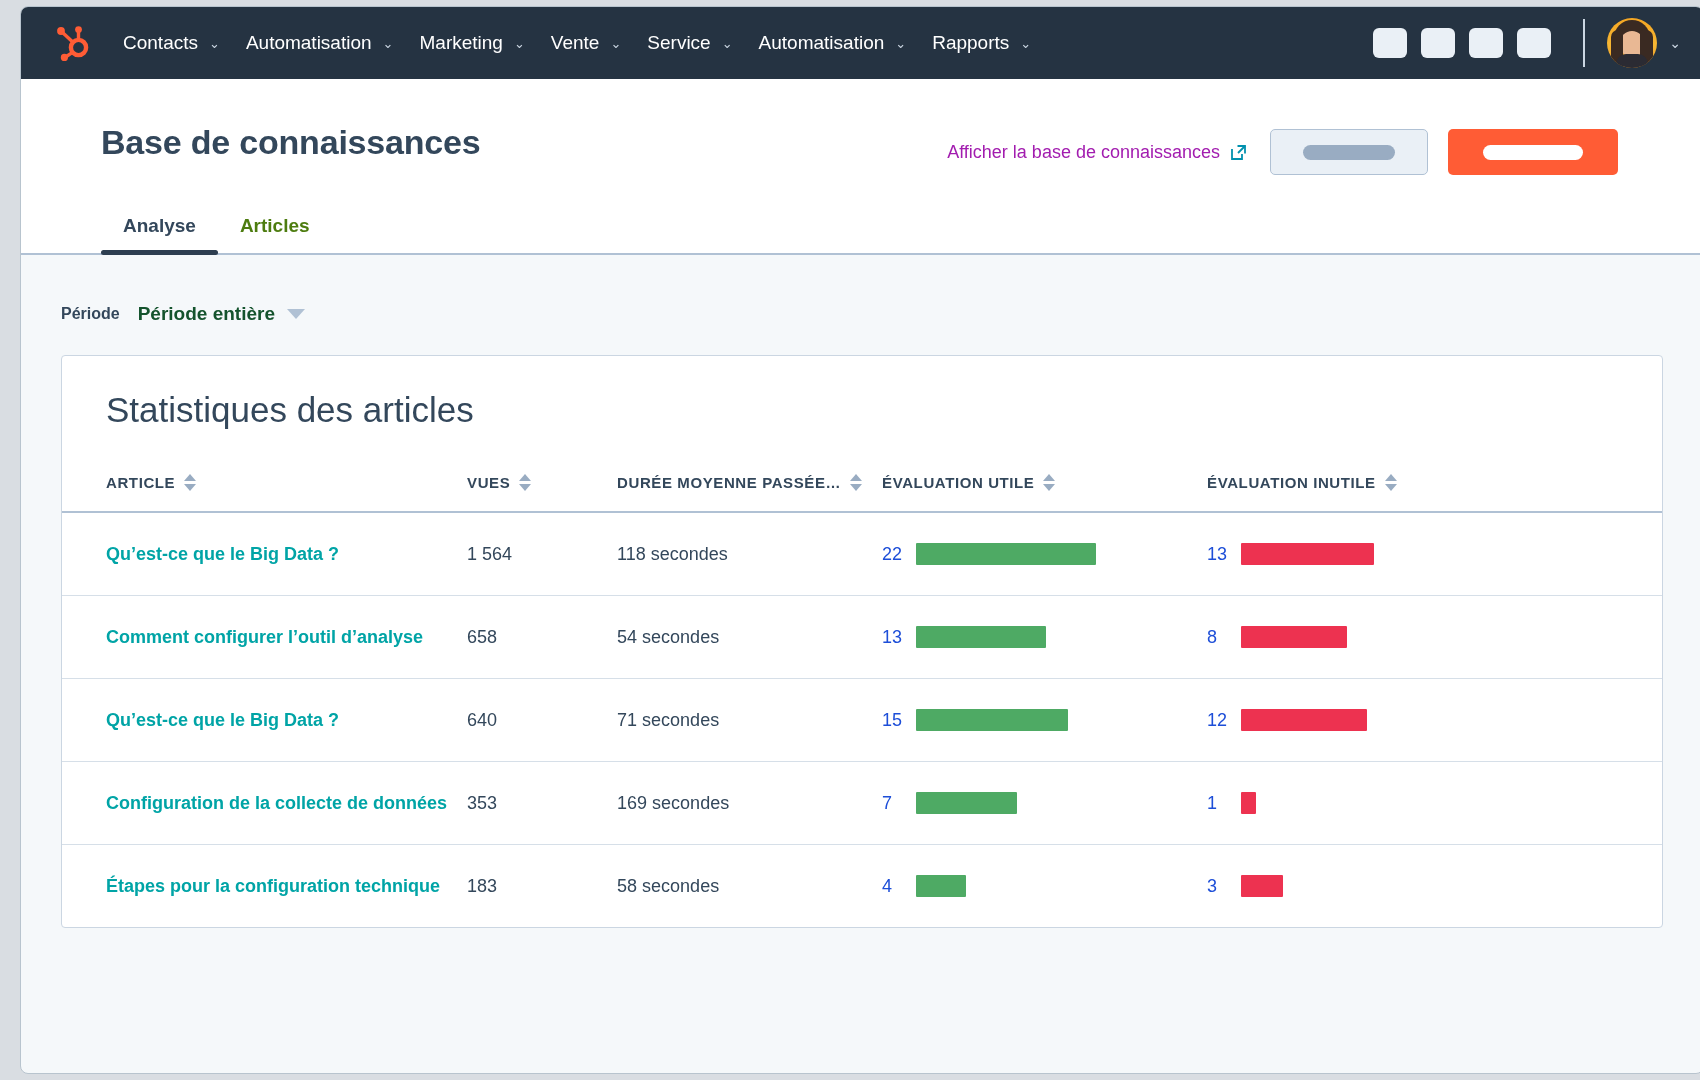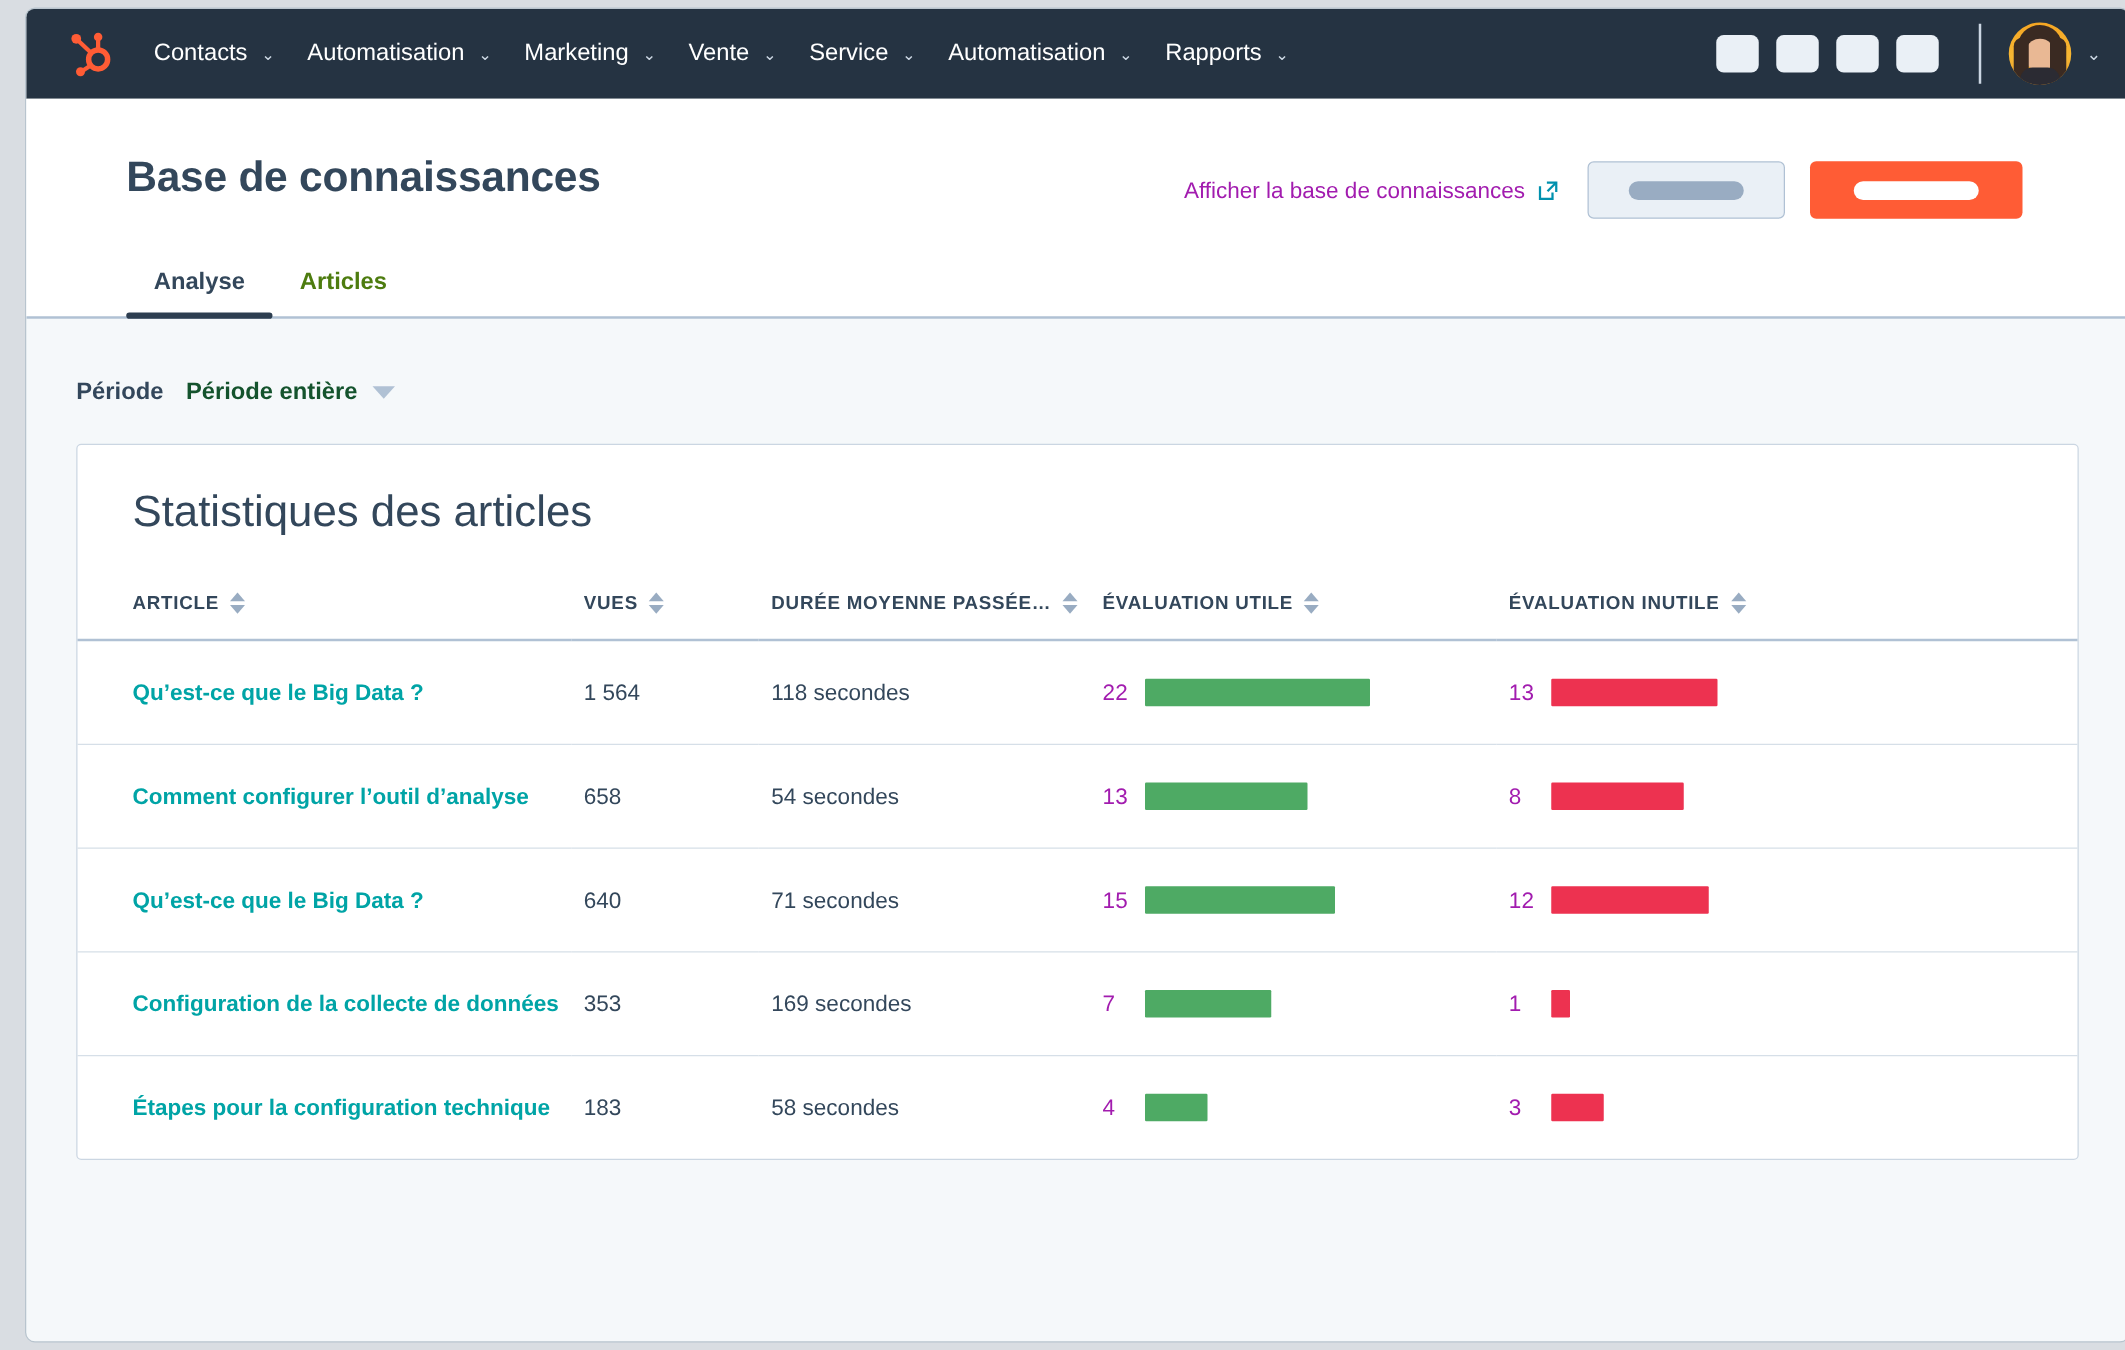--- a/index.html
+++ b/index.html
@@ -198,21 +198,21 @@
     border-radius: 3px;
     background: #2d3e50;
   }
 
   .filter-row {
     display: flex;
     align-items: center;
     padding: 48px 0 0 40px;
   }
   .filter-label {
-    font-size: 19px;
+    font-size: 16px;
     font-weight: 700;
     color: #33475b;
     margin-right: 18px;
   }
   .filter-value {
     font-size: 19px;
     font-weight: 700;
     color: #14532d;
     cursor: pointer;
     display: flex;
@@ -285,21 +285,21 @@
     color: #00a4a6;
     font-weight: 700;
     font-size: 18px;
     cursor: pointer;
     white-space: nowrap;
   }
   .barcell { white-space: nowrap; }
   .barwrap { display: flex; align-items: center; }
   .barnum {
     font-size: 18px;
-    color: #a21caf;
+    color: #1d4ed8;
     min-width: 26px;
     margin-right: 8px;
   }
   .bar { height: 22px; border-radius: 1px; }
   .bar.green { background: #4eaa64; }
   .bar.red { background: #ed3250; }
 
   col.c-article { width: 390px; }
   col.c-vues    { width: 150px; }
   col.c-duree   { width: 242px; }

